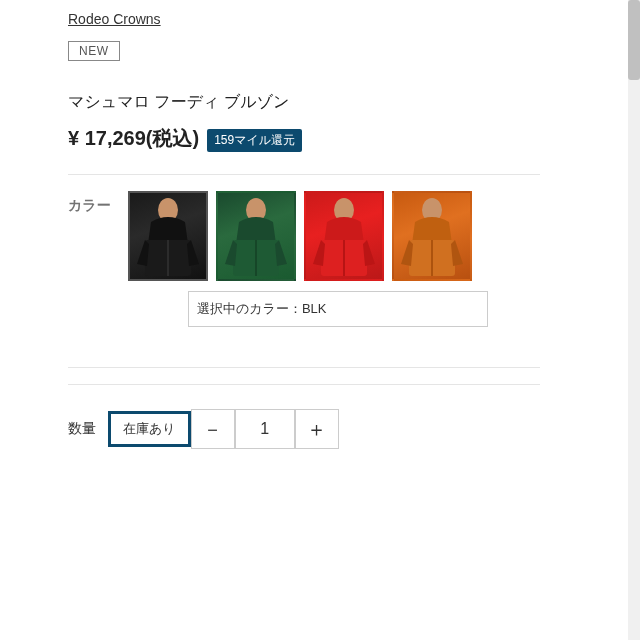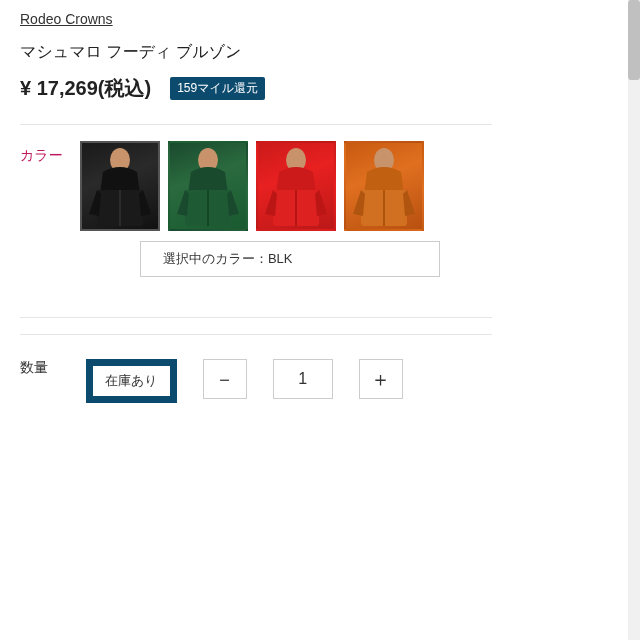--- a/index.html
+++ b/index.html
@@ -41,20 +41,21 @@
       top: 0;
       width: 12px;
       height: 80px;
       background: #c0c0c0;
       border-radius: 3px;
     }
 
     .content-area {
       padding: 10px 20px 20px 20px;
       width: 512px;
+      margin-left: 48px;
     }
 
     
     .brand-link {
       display: inline-block;
       font-size: 14px;
       color: #333;
       text-decoration: underline;
       margin-bottom: 14px;
       cursor: pointer;
@@ -76,22 +77,22 @@
       font-size: 16px;
       font-weight: normal;
       color: #222;
       margin-bottom: 12px;
       line-height: 1.4;
     }
 
     
     .price-row {
       display: flex;
-      align-items: center;
-      gap: 19px;
+      align-items: flex-end;
+      gap: 8px;
       margin-bottom: 22px;
     }
 
     .price-text {
       font-size: 20px;
       font-weight: bold;
       color: #222;
     }
 
     .mile-badge {
@@ -105,23 +106,24 @@
 
     
     .section-row {
       display: flex;
       align-items: flex-start;
       margin-bottom: 10px;
     }
 
     .section-label {
       font-size: 14px;
-      color: #be185d;
+      color: #737373;
       min-width: 60px;
       padding-top: 6px;
+      font-weight: bold;
     }
 
     
     .color-swatches {
       display: flex;
       gap: 8px;
       flex-wrap: wrap;
     }
 
     .color-swatch {
@@ -149,21 +151,21 @@
       height: 100%;
       position: relative;
       display: flex;
       align-items: center;
       justify-content: center;
     }
 
     
     .selected-color-box {
       border: 1px solid #ccc;
-      padding: 8px 22px;
+      padding: 8px 8px;
       font-size: 13px;
       color: #333;
       margin-left: 60px;
       margin-bottom: 20px;
       display: inline-block;
       width: 300px;
     }
 
     
     .size-option {
@@ -174,32 +176,33 @@
       align-items: center;
       justify-content: center;
       font-size: 15px;
       color: #333;
       cursor: pointer;
     }
 
     
     .quantity-row {
       display: flex;
-      gap: 26px;
+      align-items: center;
+      gap: 0;
       margin-top: 24px;
     }
 
     .quantity-label {
       font-size: 14px;
       color: #333;
       min-width: 40px;
     }
 
     .stock-badge {
-      border: 7px solid #0c4a6e;
+      border: 3px solid #0c4a6e;
       padding: 6px 12px;
       font-size: 13px;
       color: #333;
       background: #fff;
     }
 
     .qty-btn {
       width: 44px;
       height: 40px;
       border: 1px solid #ccc;
@@ -236,20 +239,23 @@
 <div class="page-container">
   <div class="scrollbar-track">
     <div class="scrollbar-thumb"></div>
   </div>
 
   <div class="content-area">
     
     <a class="brand-link">Rodeo Crowns</a>
 
     
+    <div style="margin-bottom: 14px;">
+      <span class="new-badge">NEW</span>
+    </div>
 
     
     <div class="product-title">マシュマロ フーディ ブルゾン</div>
 
     
     <div class="price-row">
       <span class="price-text">¥ 17,269(税込)</span>
       <span class="mile-badge">159マイル還元</span>
     </div>
 

